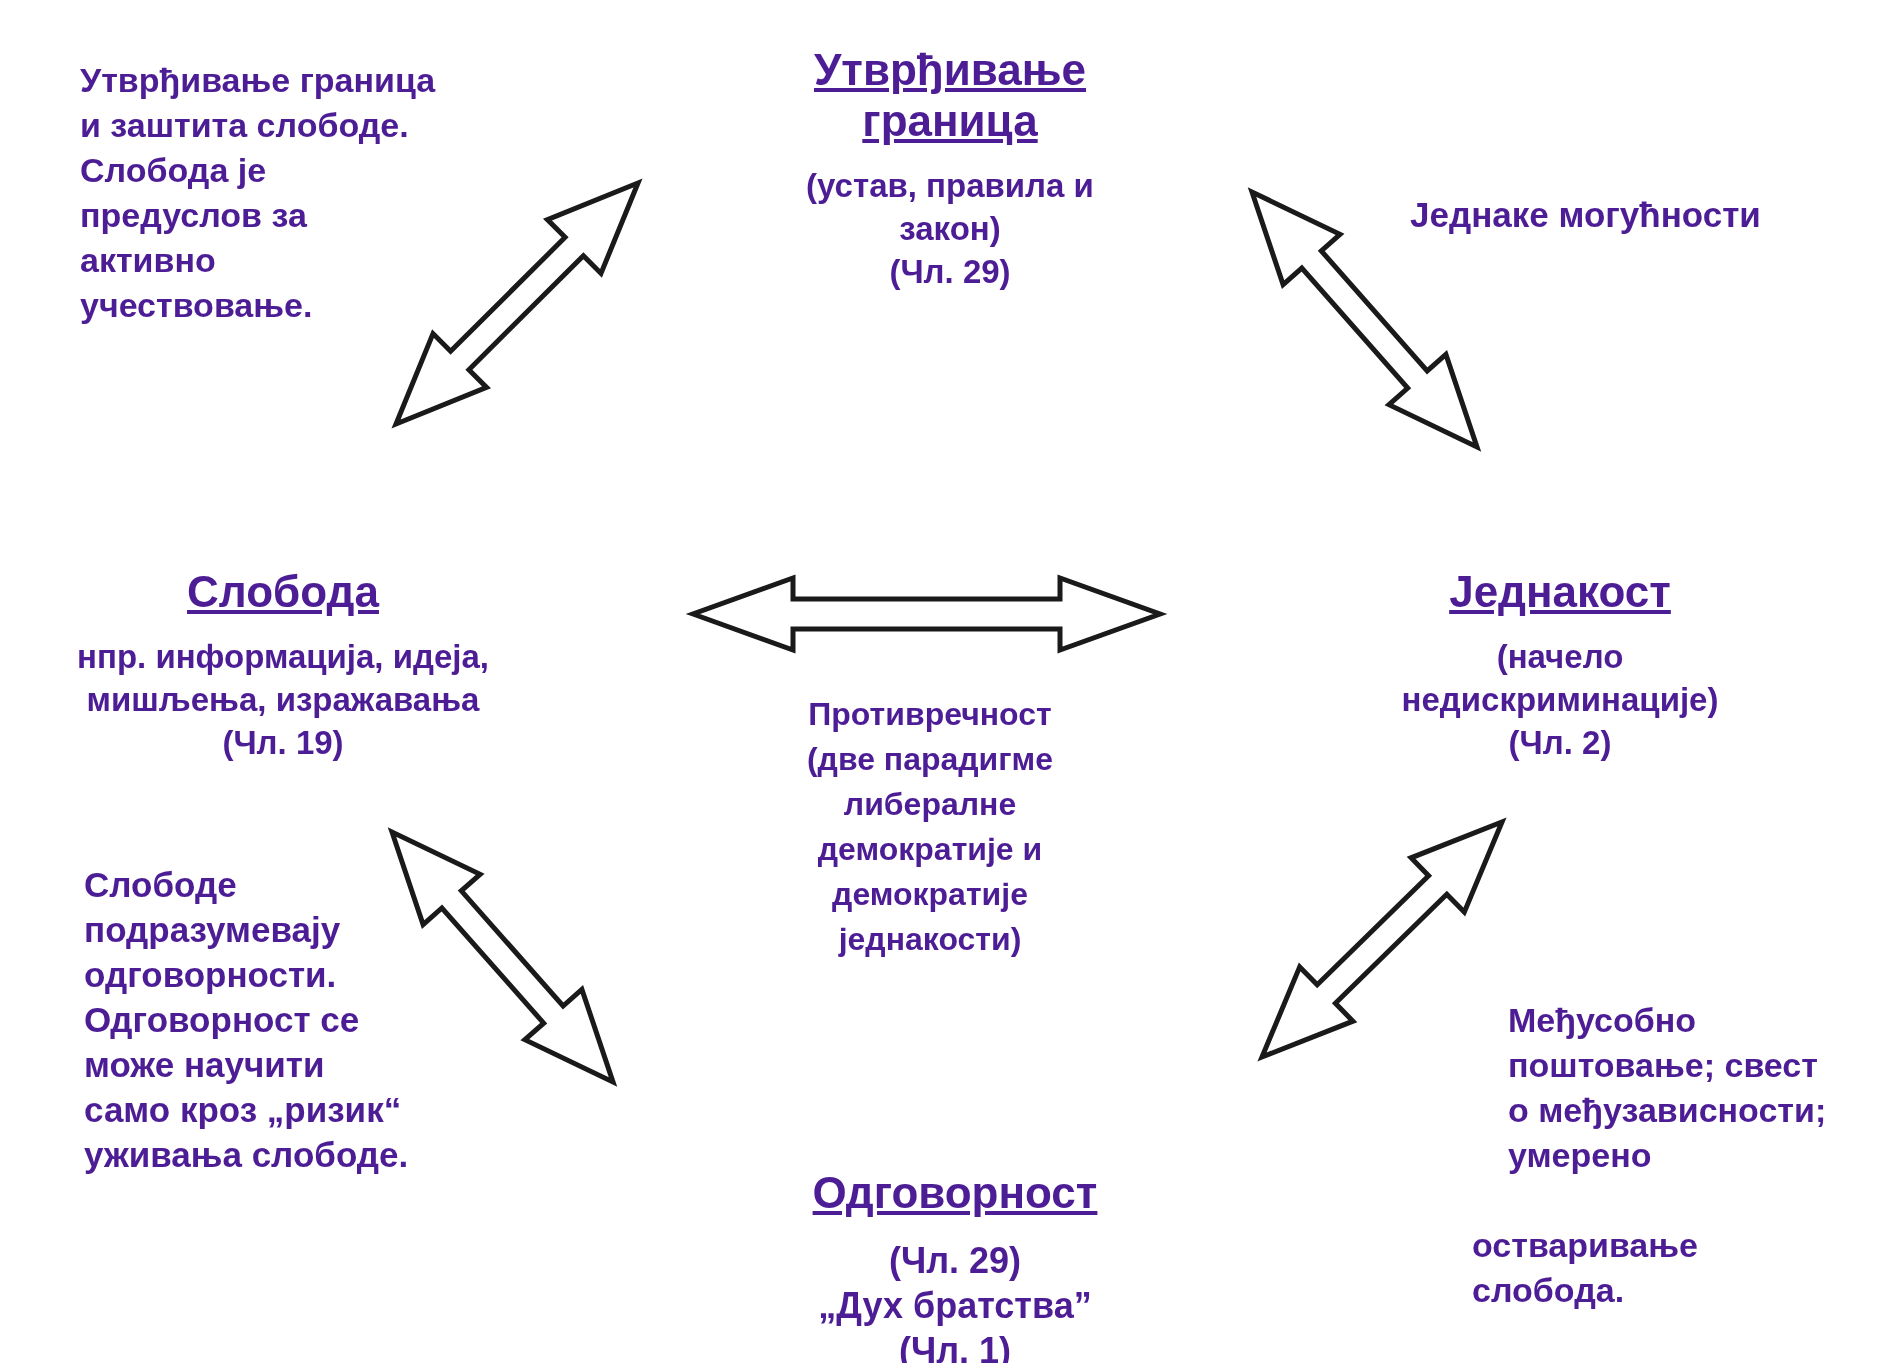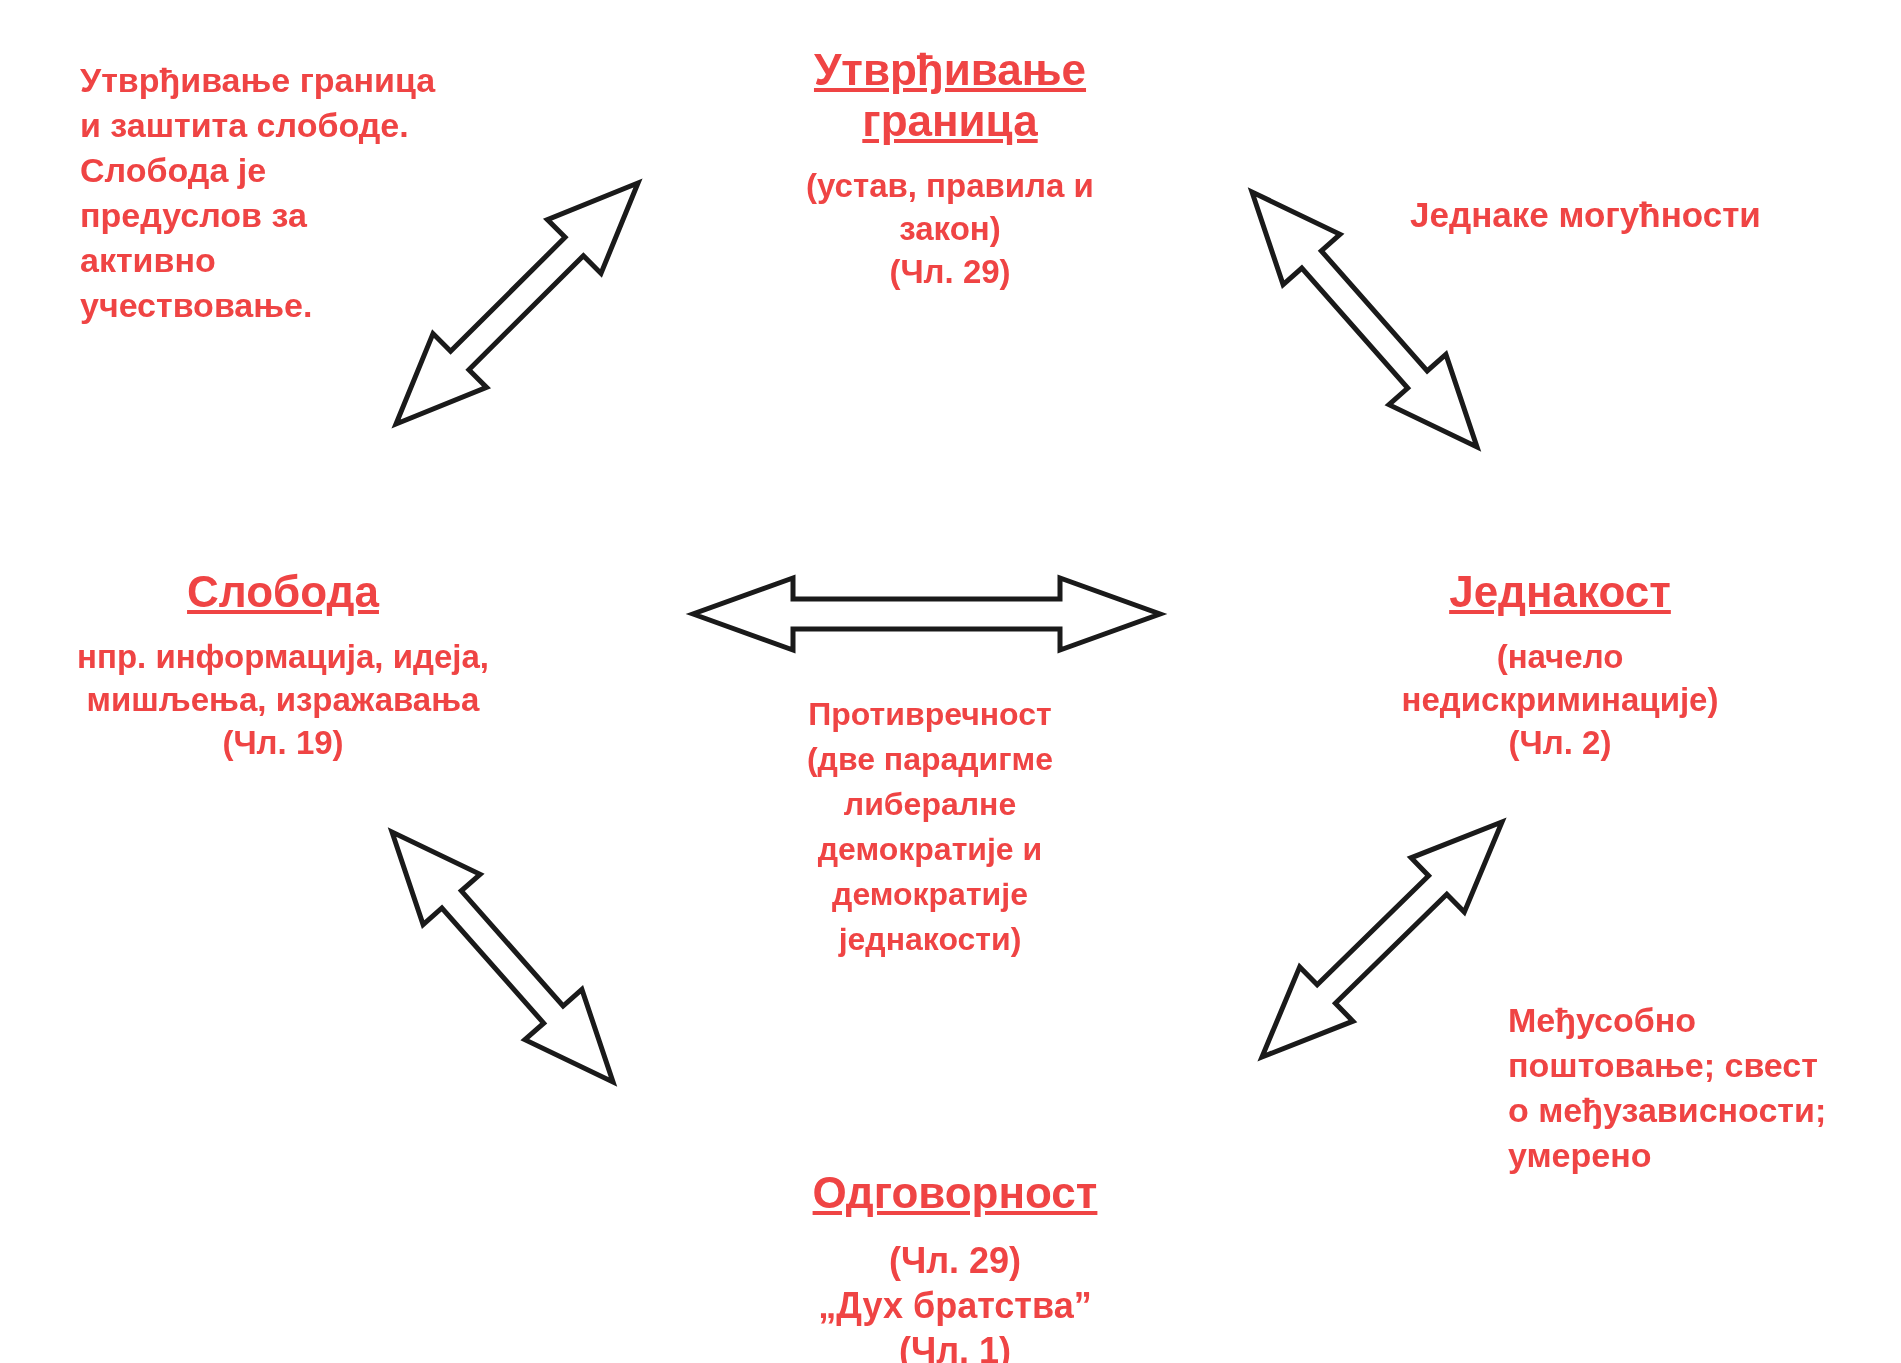--- a/index.html
+++ b/index.html
@@ -1,21 +1,21 @@
 <!DOCTYPE html>
 <html><head>
 <meta charset="utf-8">
 <style>
   html, body { margin: 0; padding: 0; background: #ffffff; }
   .canvas {
     position: relative;
     width: 1901px;
     height: 1363px;
     background: #ffffff;
-    color: #ef4444;
+    color: #4c1d95;
     font-family: "Liberation Sans", "DejaVu Sans", sans-serif;
     font-weight: bold;
     overflow: hidden;
   }
   .block { position: absolute; white-space: pre-line; }
   .center { text-align: center; }
   .heading { font-size: 44px; line-height: 51px; text-decoration: underline; }
   .sub     { font-size: 33px; line-height: 43px; }
   .note    { font-size: 34px; line-height: 45px; }
   .note-lg { font-size: 35px; line-height: 45px; }
@@ -78,26 +78,35 @@
 (Чл. 2)</div>
   </div>
 
   <div class="block center" style="left:715px; top:692px; width:430px; font-size:32px; line-height:45px;">Противречност
 (две парадигме
 либералне
 демократије  и
 демократије
 једнакости)</div>
 
+  <div class="block note-lg" style="left:84px; top:862px; width:430px;">Слободе
+подразумевају
+одговорности.
+Одговорност се
+може научити
+само кроз „ризик“
+уживања слободе.</div>
 
   <div class="block note" style="left:1472px; top:953px; width:430px;">
     <span class="hang-indent">Међусобно
 поштовање; свест
 о међузависности;
 умерено</span>
+    <span class="hang-outdent">остваривање
+слобода.</span>
   </div>
 
   <div class="block center" style="left:710px; top:1148px; width:490px;">
     <div class="heading" style="line-height:54px;">Одговорност</div>
     <div class="sub" style="font-size:36px; line-height:45px;">(Чл. 29)
 „Дух братства”
 (Чл. 1)</div>
   </div>
 
 </div>

